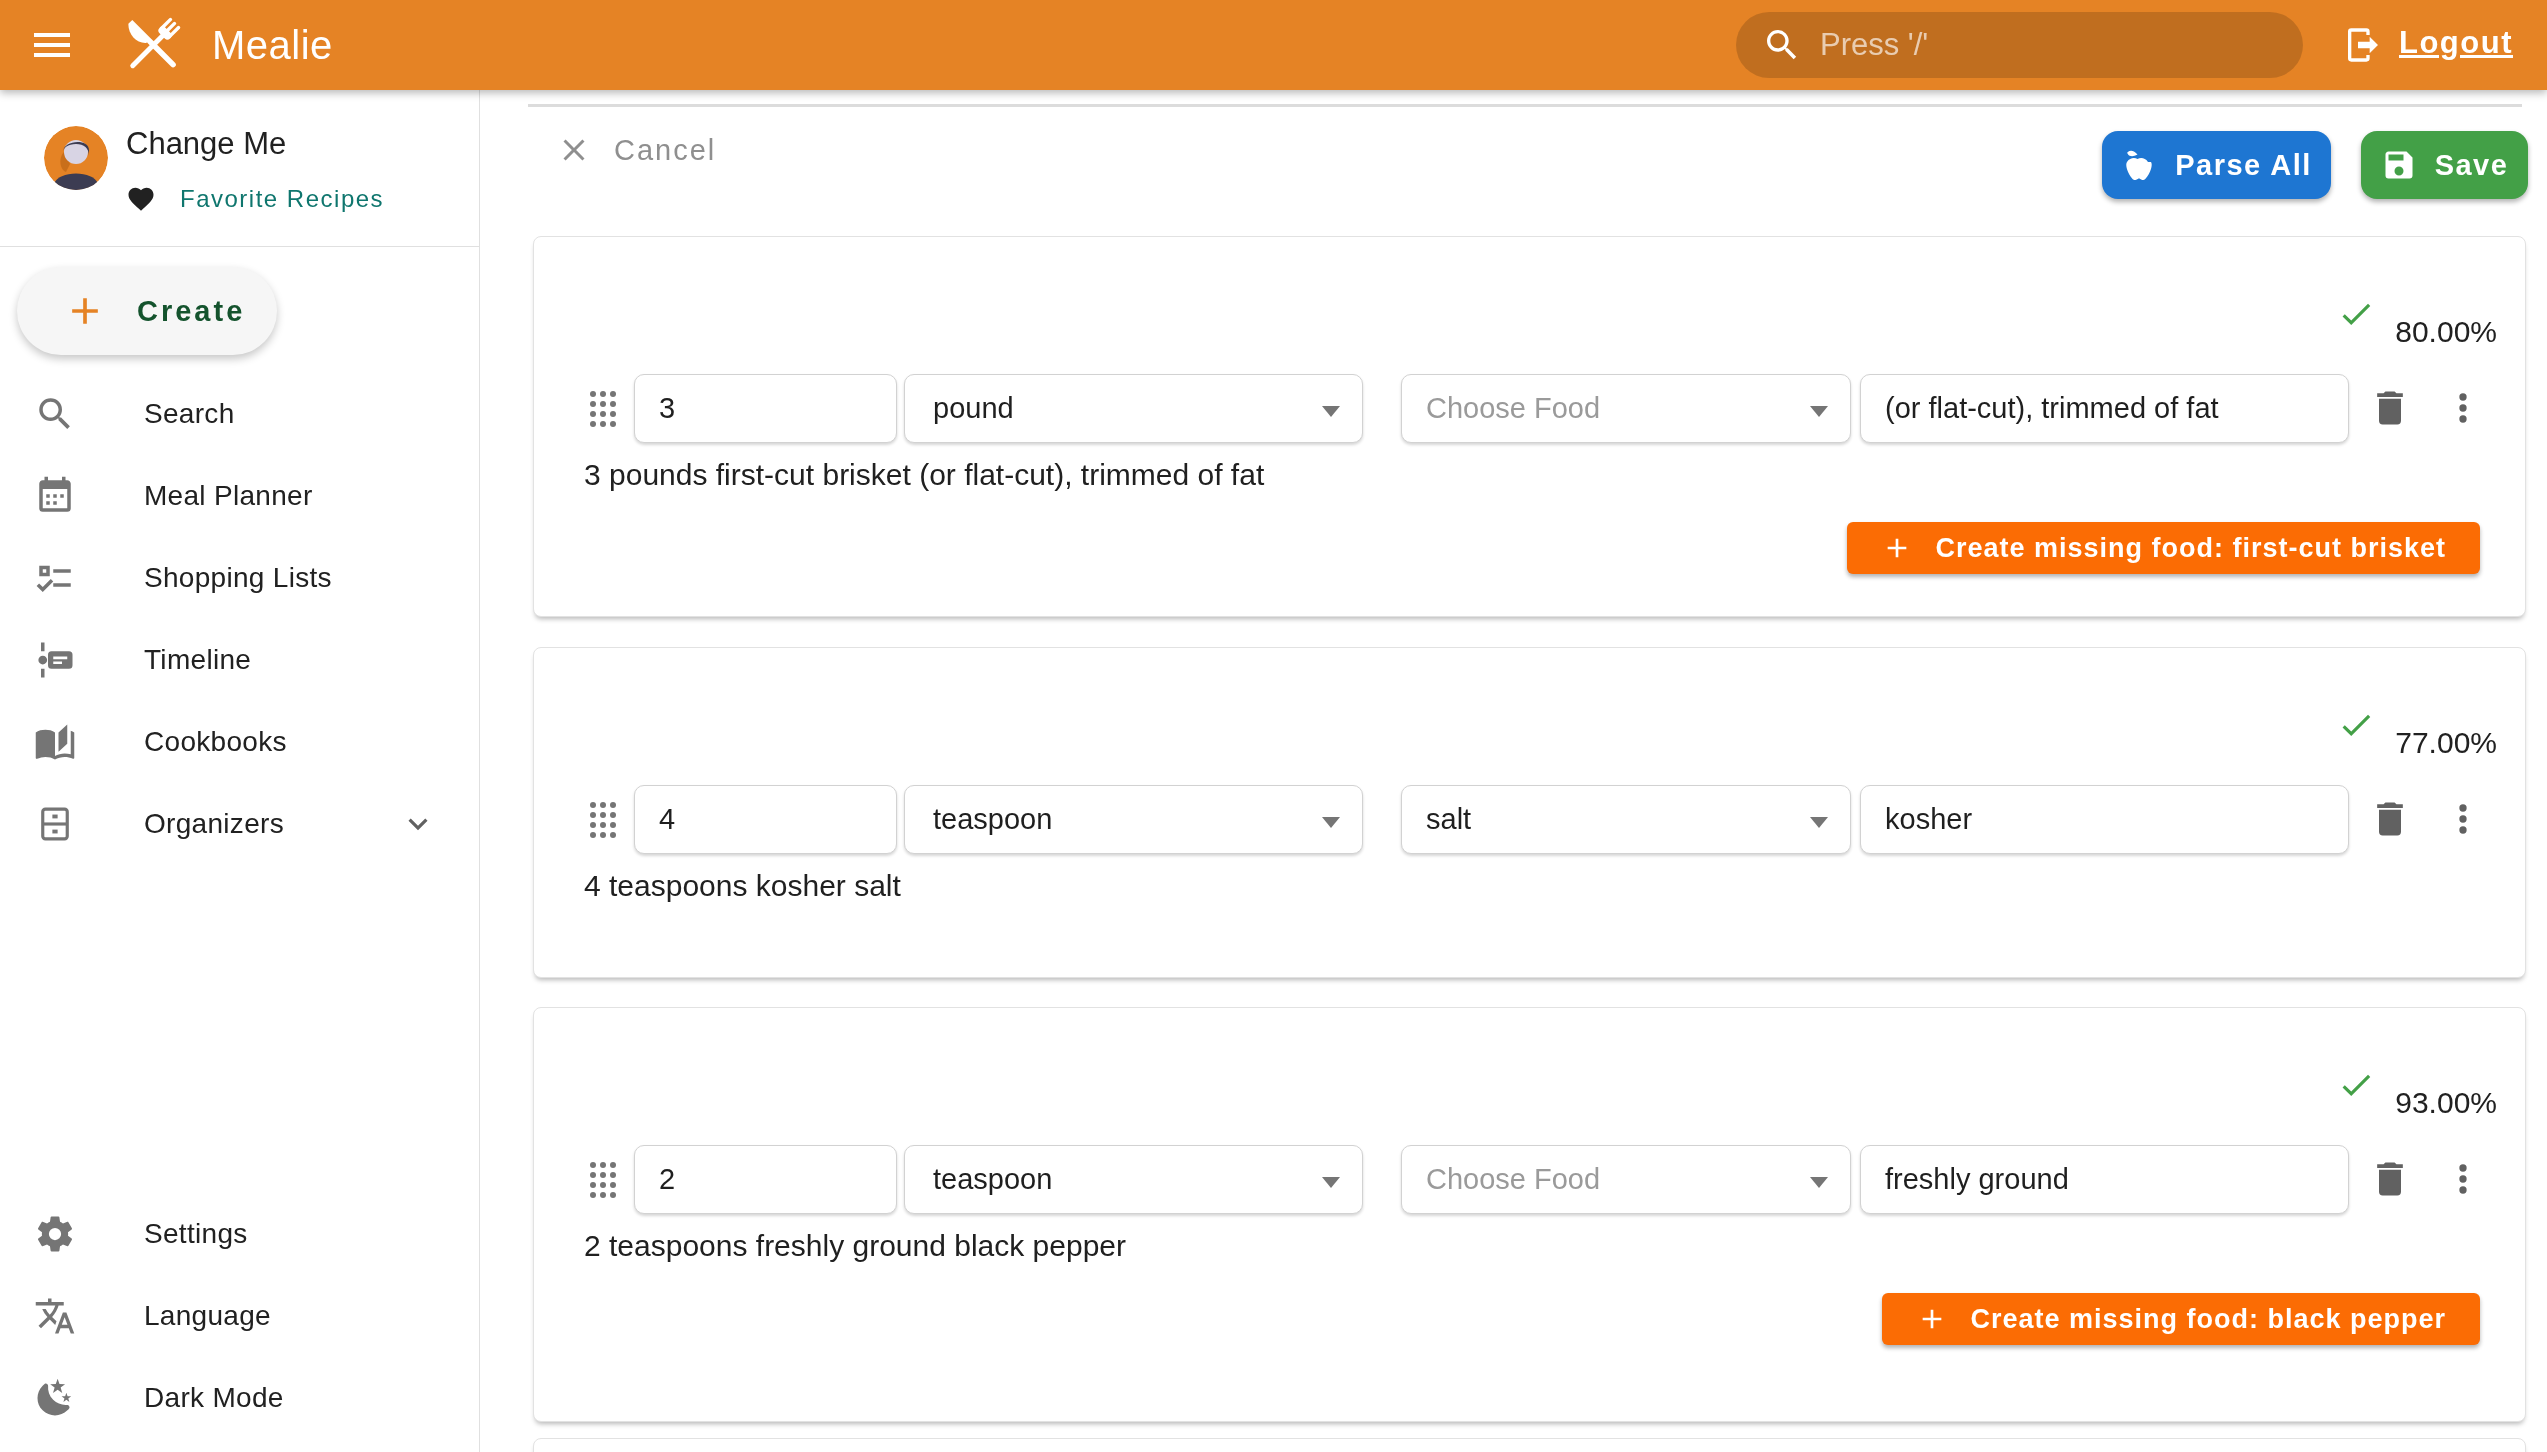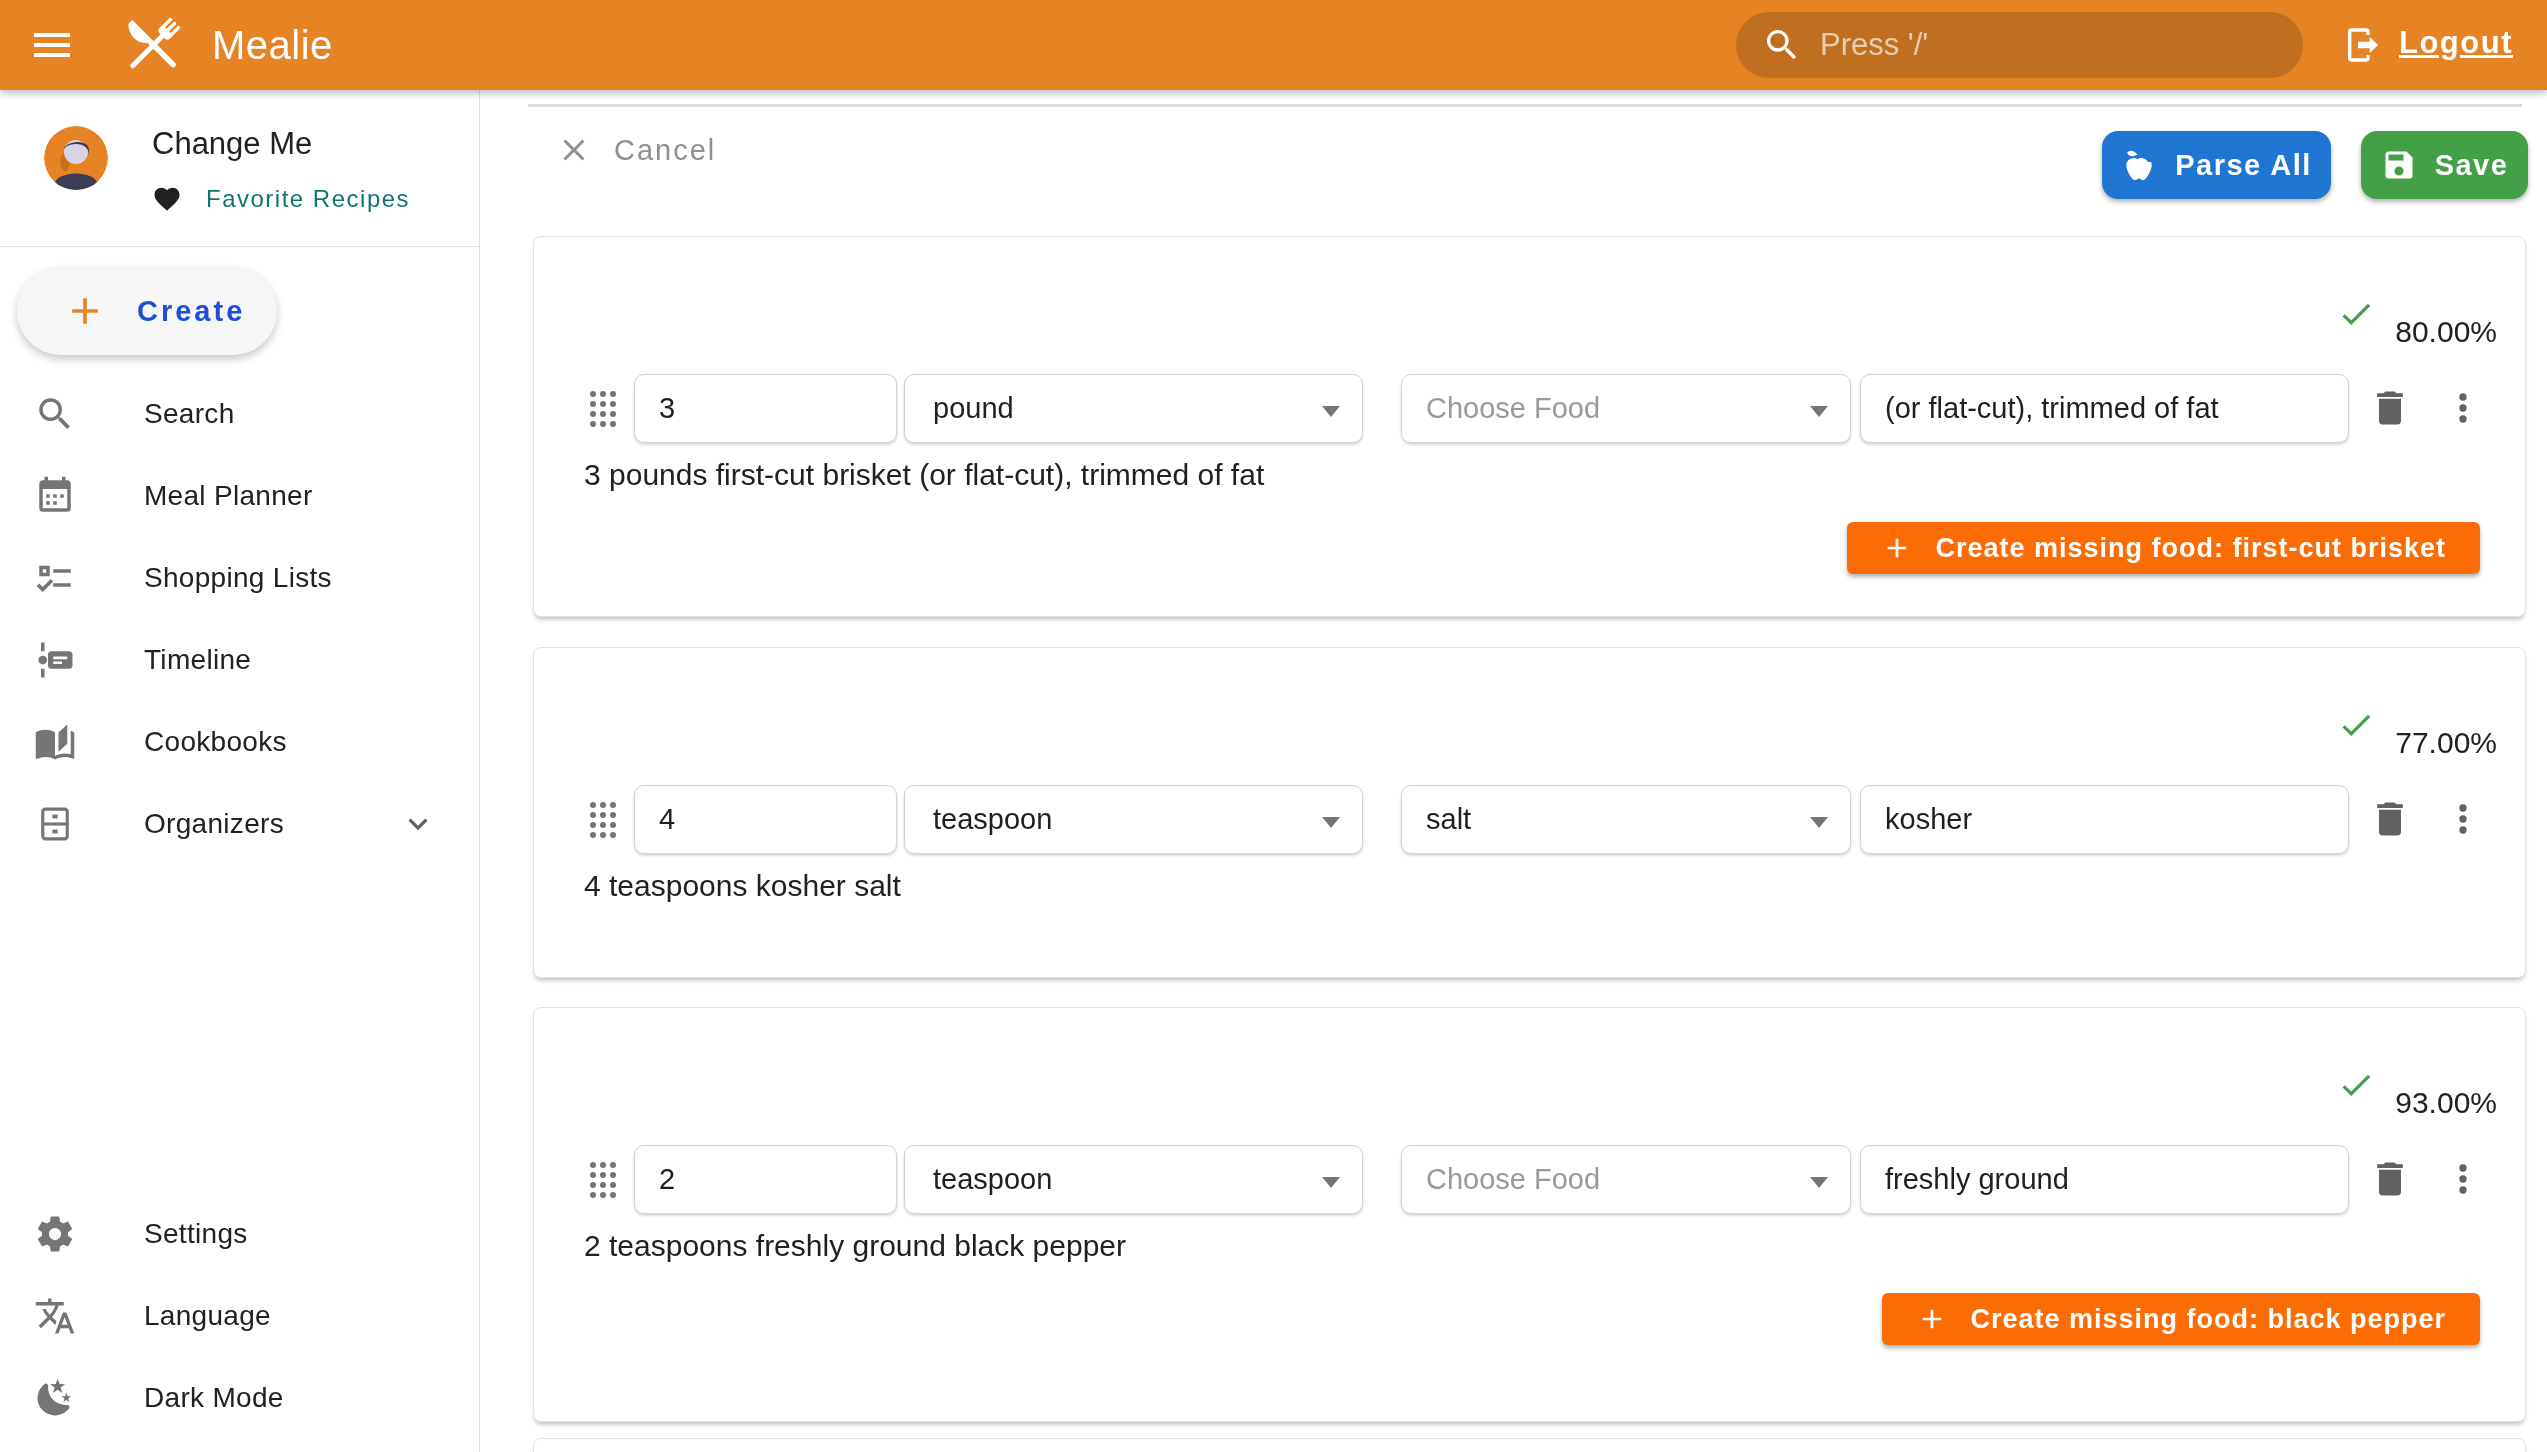--- a/index.html
+++ b/index.html
@@ -23,32 +23,32 @@
   .search-pill input::placeholder { color:rgba(255,255,255,.65); }
   .logout { display:flex; align-items:flex-start; color:#fff; margin-right:34px; cursor:pointer;text-decoration:underline; }
   .logout svg { width:40px; height:40px; }
   .logout span { font-size:31px; font-weight:700; letter-spacing:1.5px; margin-left:16px; }
 
   
   .sidebar { position:absolute; left:0; top:90px; width:480px; height:1363px;
              background:#fff; border-right:1px solid #e0e0e0; z-index:10; }
   .user-row { display:flex; align-items:flex-start; padding:36px 0 0 44px; }
   .avatar { width:64px; height:64px; border-radius:50%; overflow:hidden; flex:none; cursor:pointer; }
-  .user-info { margin-left:44px; }
+  .user-info { margin-left:18px; }
   .user-name { font-size:31px; color:#212121; }
   .fav-row { display:flex; align-items:center; margin-top:22px; cursor:pointer; }
   .fav-row svg { width:30px; height:30px; color:#212121; }
   .fav-row span { font-size:24px; color:#0f766e; letter-spacing:1.5px; margin-left:24px; font-weight:500; }
   .sb-divider { border:none; border-top:1px solid #e0e0e0; margin-top:32px; }
 
   .create-btn { position:absolute; left:17px; top:177px; width:260px; height:88px;
                 border-radius:44px; background:#f6f6f6; border:none; cursor:pointer;
                 box-shadow:0 4px 8px rgba(0,0,0,.22); display:flex; align-items:center; }
   .create-btn svg { width:44px; height:44px; color:#E58325; margin-left:46px; }
-  .create-btn span { font-size:29px; font-weight:700; letter-spacing:3px; color:#1d4ed8; margin-left:30px; }
+  .create-btn span { font-size:29px; font-weight:700; letter-spacing:3px; color:#14532d; margin-left:30px; }
 
   .nav-list { position:absolute; left:0; top:283px; width:479px; }
   .nav-item { height:82px; display:flex; align-items:center; cursor:pointer; position:relative; }
   .nav-item svg { width:42px; height:42px; color:#757575; margin-left:34px; flex:none; }
   .nav-item span { font-size:28px; color:#212121; font-weight:500; margin-left:68px; letter-spacing:0.3px; }
   .nav-item .chev { position:absolute; right:42px; width:38px; height:38px; color:#616161; margin:0; }
   .nav-footer { position:absolute; left:0; bottom:14px; width:479px; }
 
   
   .main { position:absolute; left:480px; top:90px; width:2068px; height:1363px; background:#fff; }

